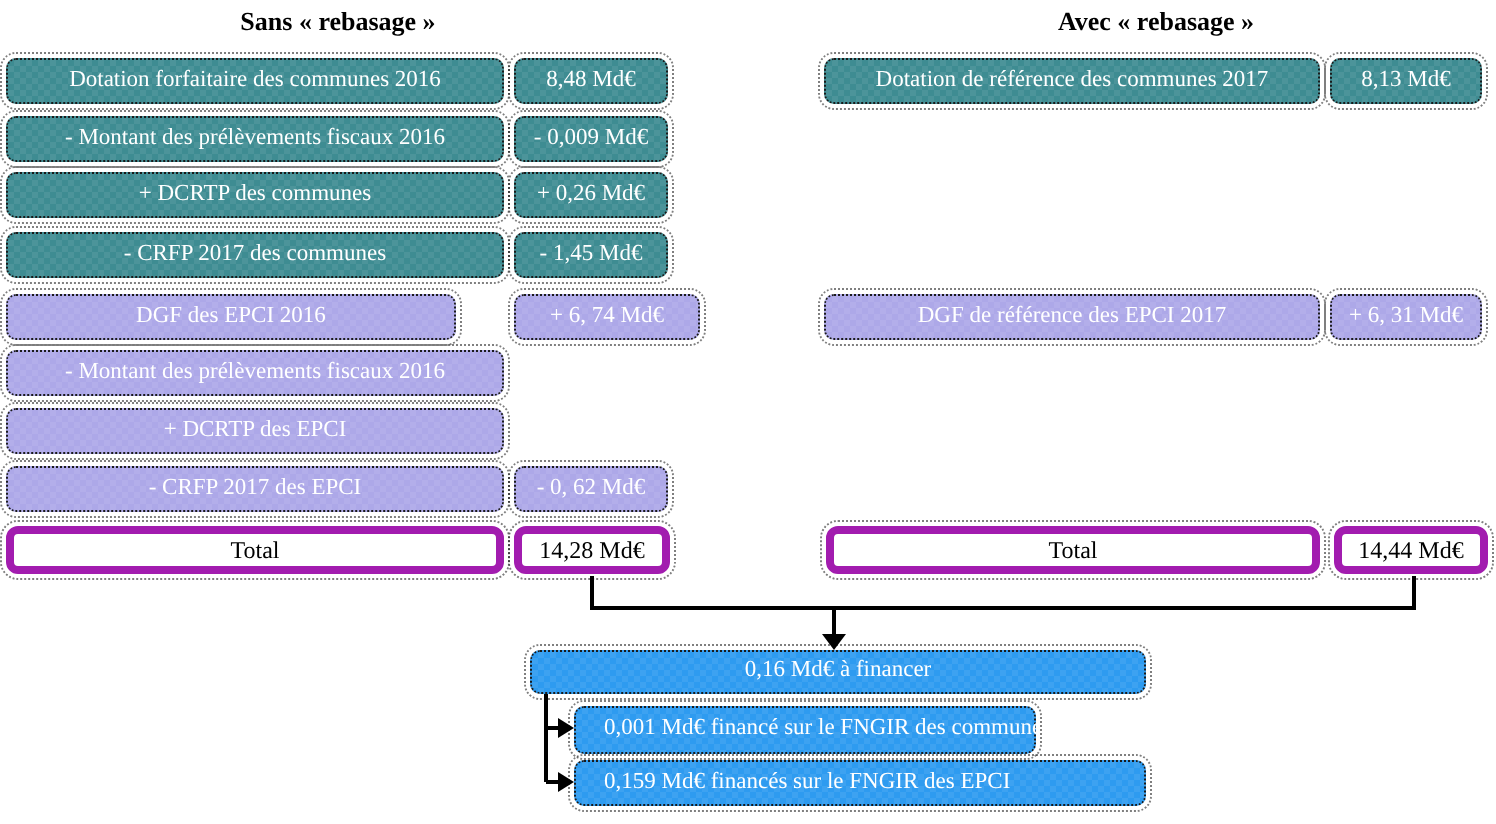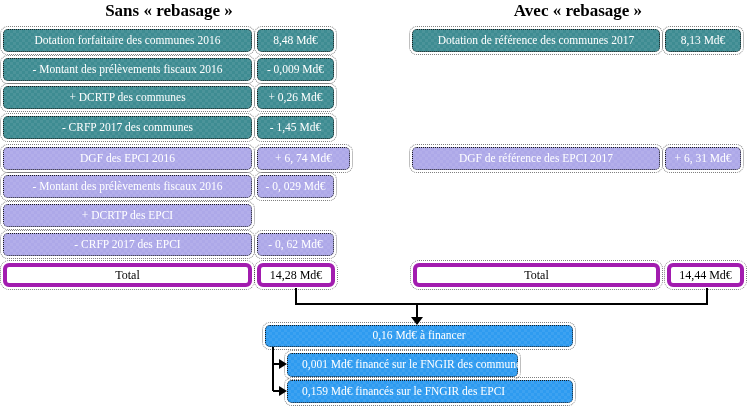--- a/index.html
+++ b/index.html
@@ -2,21 +2,21 @@
 <html><head>
 <meta charset="utf-8">
 <style>
   html,body{margin:0;padding:0;background:#fff;}
   #canvas{
     position:relative;width:748px;height:412px;background:#fff;overflow:hidden;
     font-family:"Liberation Serif","DejaVu Serif",serif;
   }
   .hdr{
     position:absolute;top:3px;height:16px;line-height:16px;
-    text-align:center;font-weight:bold;font-size:17px;color:#000;
+    text-align:center;font-weight:bold;font-size:13px;color:#000;
   }
   .box{
     position:absolute;box-sizing:border-box;border-radius:5px;
     display:flex;align-items:center;justify-content:center;
     font-size:11.5px;line-height:1;white-space:nowrap;
     border:1px dotted #1a1a1a;
     outline:1px dotted rgba(0,0,0,0.5);outline-offset:2px;
   }
   .tinted{
     color:#ffffff;
@@ -58,25 +58,24 @@
 
   <div class="box tinted teal" style="left:3px;top:58px;width:249px;height:23px;">- Montant des prélèvements fiscaux 2016</div>
   <div class="box tinted teal" style="left:257px;top:58px;width:77px;height:23px;">- 0,009 Md€</div>
 
   <div class="box tinted teal" style="left:3px;top:86px;width:249px;height:23px;">+ DCRTP des communes</div>
   <div class="box tinted teal" style="left:257px;top:86px;width:77px;height:23px;">+ 0,26 Md€</div>
 
   <div class="box tinted teal" style="left:3px;top:116px;width:249px;height:23px;">- CRFP 2017 des communes</div>
   <div class="box tinted teal" style="left:257px;top:116px;width:77px;height:23px;">- 1,45 Md€</div>
 
-  <div class="box tinted purple" style="left:3px;top:147px;width:249px;height:23px;">DGF des EPCI 2016</div>
+  <div class="box tinted purple" style="left:3px;top:147px;width:225px;height:23px;">DGF des EPCI 2016</div>
   <div class="box tinted purple" style="left:257px;top:147px;width:93px;height:23px;text-align:center;">+ 6, 74 Md€</div>
 
   <div class="box tinted purple" style="left:3px;top:175px;width:249px;height:23px;">- Montant des prélèvements fiscaux 2016</div>
-  <div class="box tinted purple" style="left:257px;top:175px;width:77px;height:23px;">- 0, 029 Md€</div>
 
   <div class="box tinted purple" style="left:3px;top:204px;width:249px;height:23px;">+ DCRTP des EPCI</div>
 
   <div class="box tinted purple" style="left:3px;top:233px;width:249px;height:23px;">- CRFP 2017 des EPCI</div>
   <div class="box tinted purple" style="left:257px;top:233px;width:77px;height:23px;">- 0, 62 Md€</div>
 
   <div class="box total" style="left:3px;top:263px;width:249px;height:24px;">Total</div>
   <div class="box total" style="left:257px;top:263px;width:78px;height:24px;">14,28 Md€</div>
 
   <div class="box tinted teal" style="left:412px;top:29px;width:248px;height:23px;">Dotation de référence des communes 2017</div>

